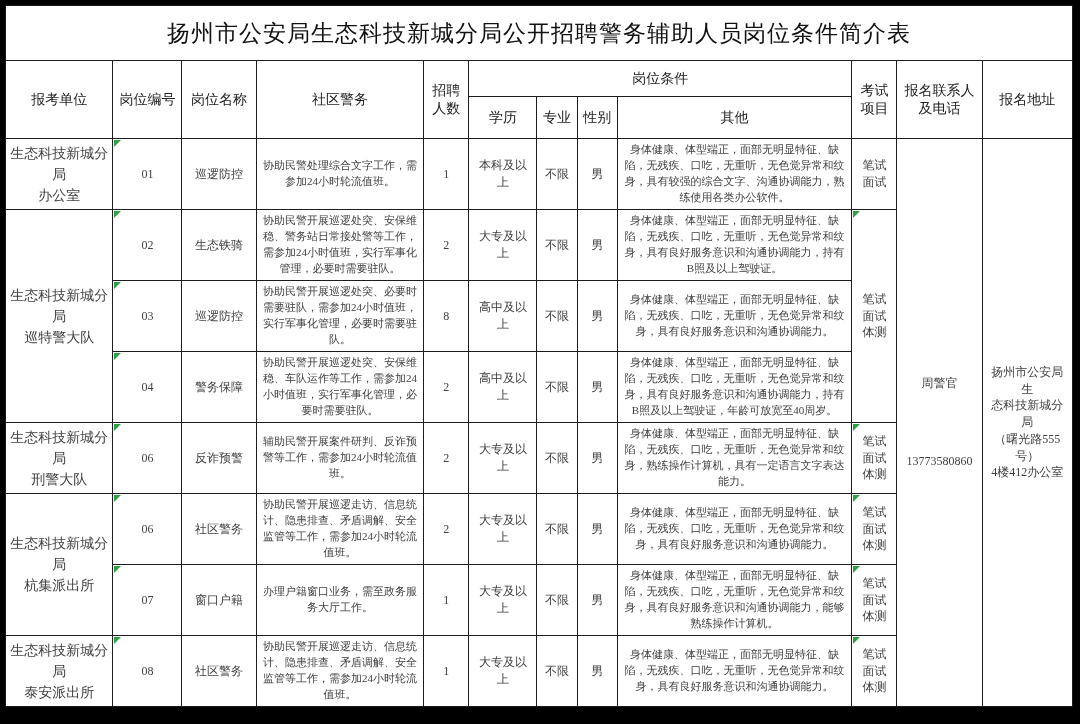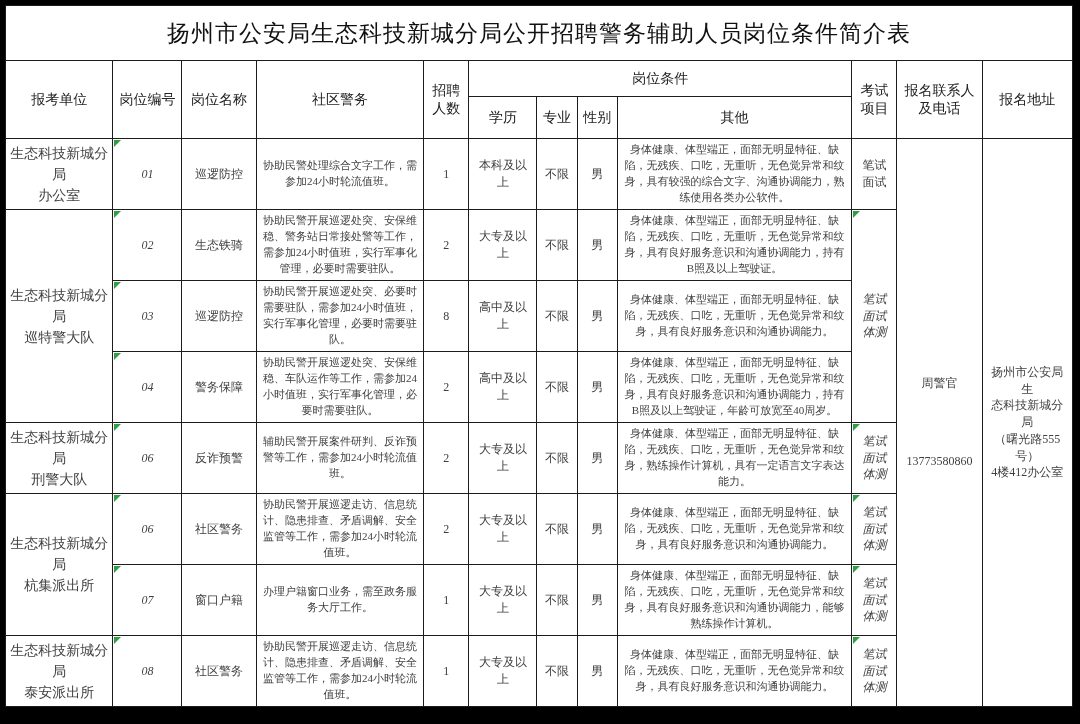--- a/index.html
+++ b/index.html
@@ -45,21 +45,21 @@
     text-align:left;
     text-align:justify;
     padding:4px 6px;
     font-size:11px;
     line-height:1.45;
   }
   td.unit{font-size:14px;line-height:1.5;}
   td.prewrap{white-space:pre-line;}
   tr.body-row{height:71px;}
   
-  td.gt{position:relative;font-style:italic;}
+  td.gt{position:relative;}
   td.gt::before{
     content:"";
     position:absolute;top:1px;left:1px;
     width:0;height:0;
     border-top:7px solid #2f9e44;
     border-right:7px solid transparent;
   }
 </style>
 </head>
 <body>

